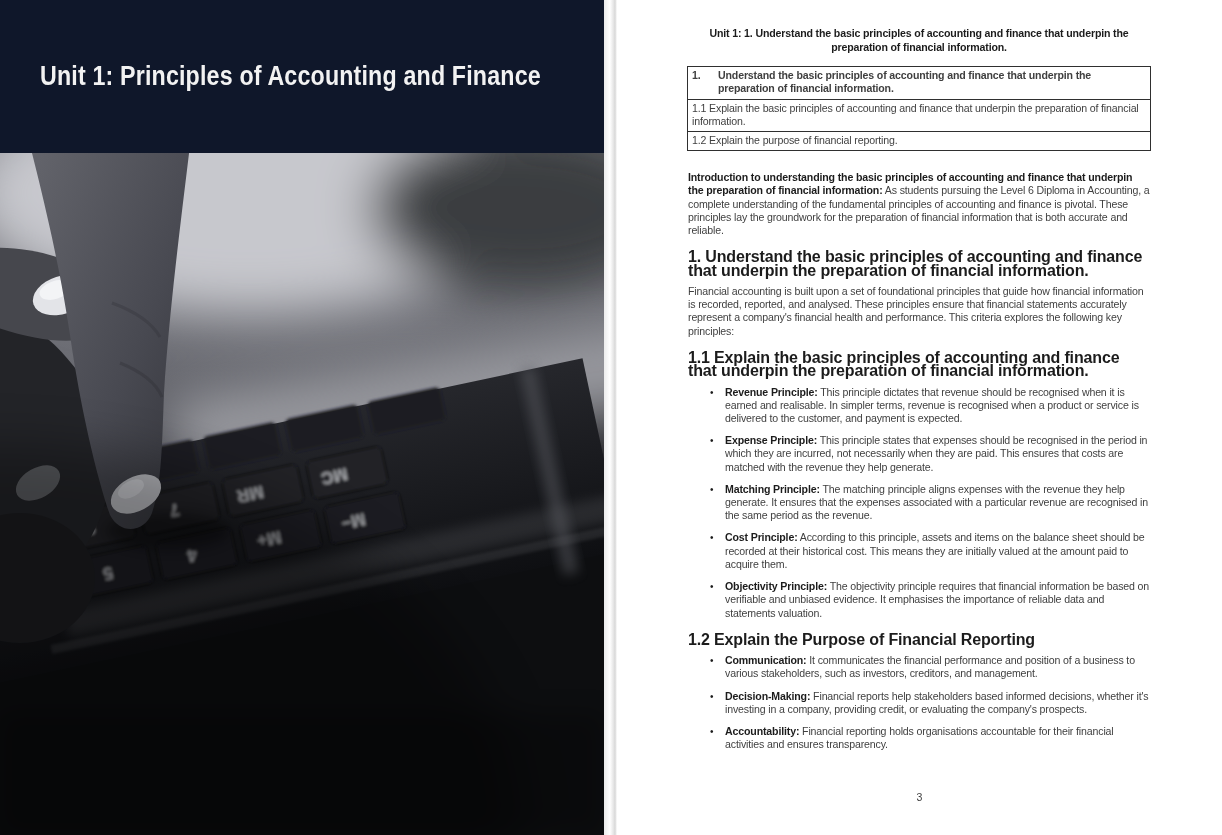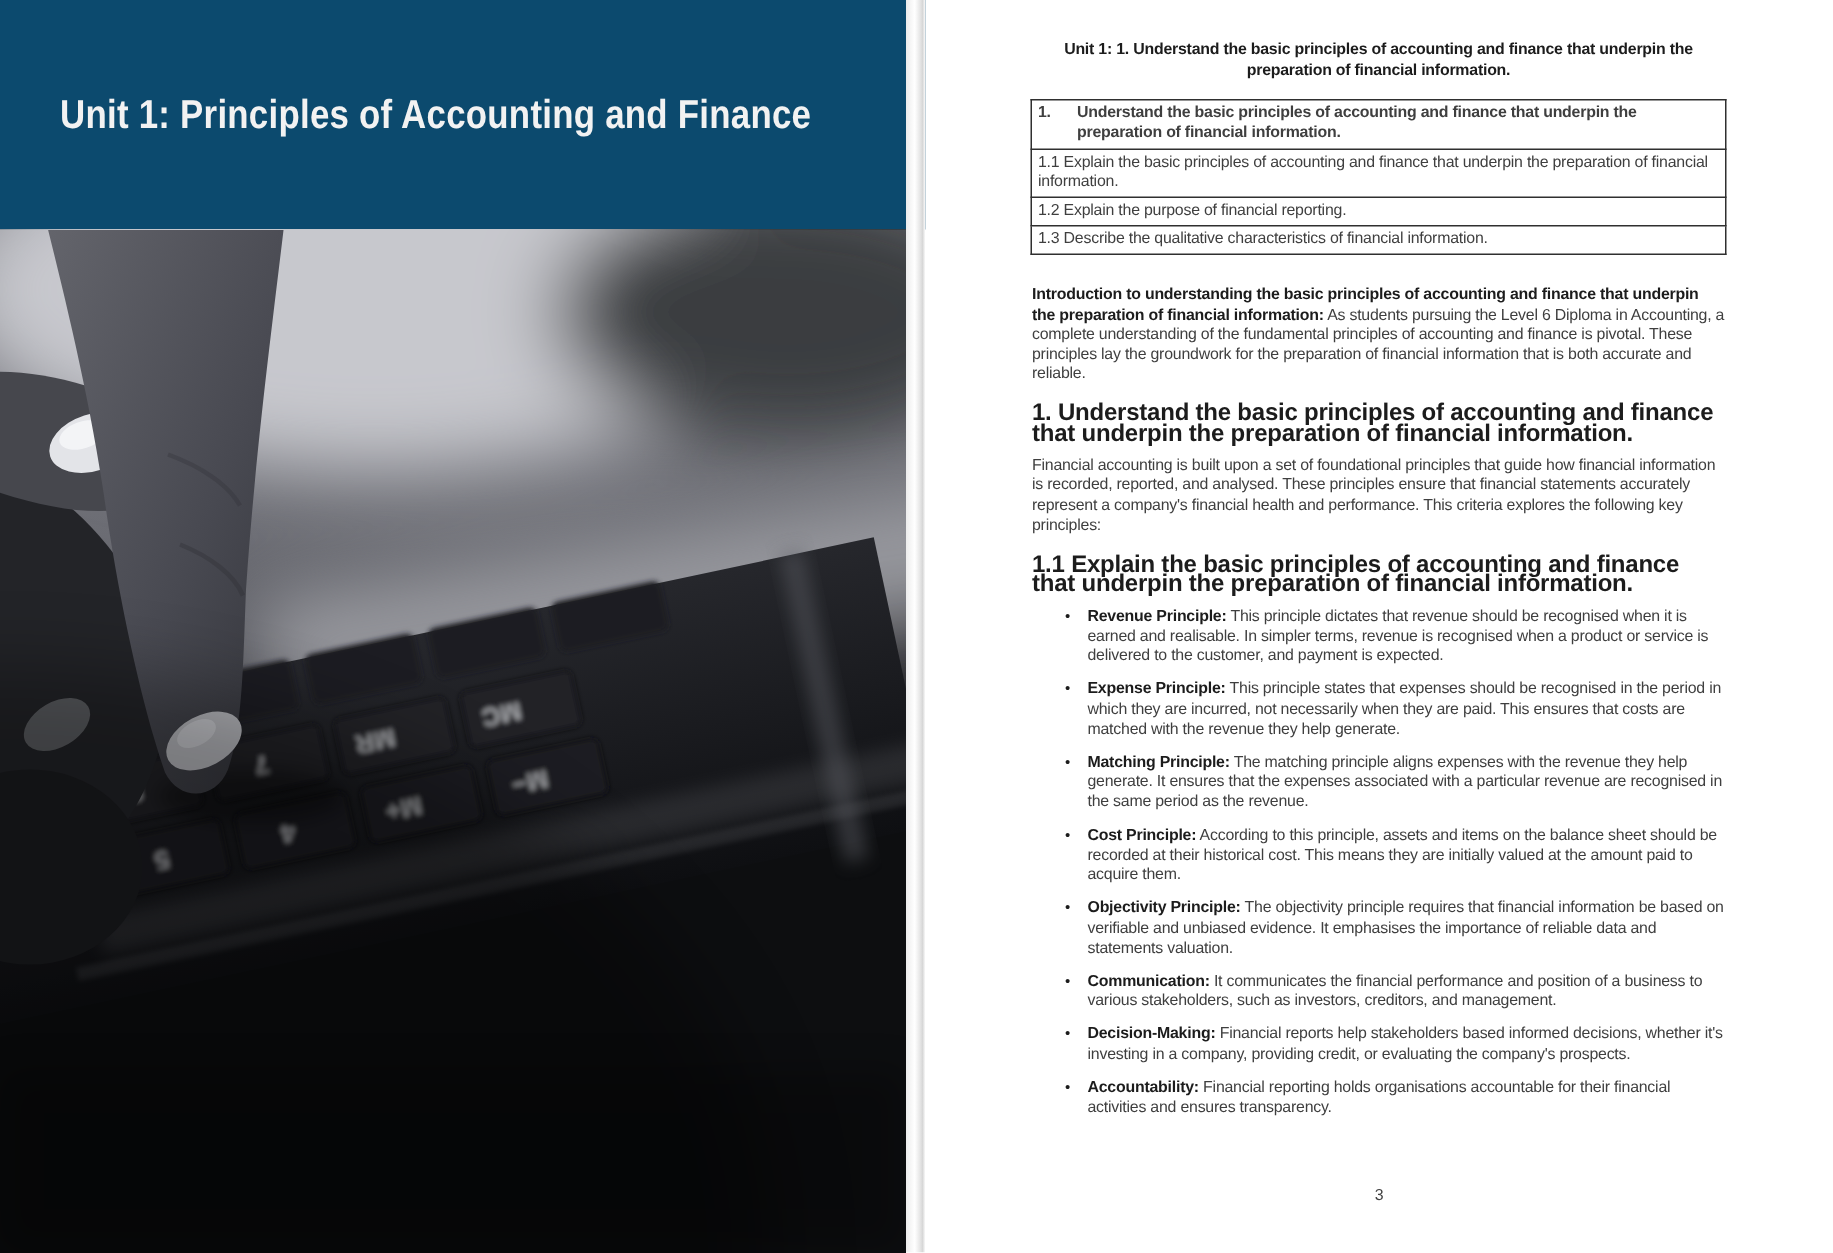--- a/index.html
+++ b/index.html
@@ -3,21 +3,21 @@
 <meta charset="utf-8">
 <style>
   html,body{margin:0;padding:0;}
   body{
     width:1222px;height:835px;position:relative;overflow:hidden;
     background:#ffffff;font-family:"Liberation Sans",sans-serif;
   }
   
   .left-page{position:absolute;left:0;top:0;width:604px;height:835px;background:#0a0a0a;}
   .cover-banner{
-    position:absolute;left:0;top:0;width:624px;height:153px;background:#0c4a6e;
+    position:absolute;left:0;top:0;width:624px;height:153px;background:#0f172a;
     display:flex;align-items:center;
   }
   .cover-title{
     margin-left:40px;font-size:27px;font-weight:bold;color:#f2f2f2;
     white-space:nowrap;transform:scaleX(.86);transform-origin:left center;
     letter-spacing:.2px;
   }
   .cover-photo{position:absolute;left:0;top:153px;width:604px;height:682px;}
   .cover-photo svg{display:block;}
   
@@ -192,40 +192,38 @@
               <div>Understand the basic principles of accounting and finance that underpin the preparation of financial information.</div>
             </div>
           </td>
         </tr>
         <tr>
           <td>1.1 Explain the basic principles of accounting and finance that underpin the preparation of financial information.</td>
         </tr>
         <tr>
           <td>1.2 Explain the purpose of financial reporting.</td>
         </tr>
-        <tr>
-          <td>1.3 Describe the qualitative characteristics of financial information.</td>
-        </tr>
       </tbody>
     </table>
 
     <p><span class="b-lead">Introduction to understanding the basic principles of accounting and finance that underpin the preparation of financial information:</span><span> As students pursuing the Level 6 Diploma in Accounting, a complete understanding of the fundamental principles of accounting and finance is pivotal. These principles lay the groundwork for the preparation of financial information that is both accurate and reliable.</span></p>
 
     <h3>1. Understand the basic principles of accounting and finance that underpin the preparation of financial information.</h3>
     <p>Financial accounting is built upon a set of foundational principles that guide how financial information is recorded, reported, and analysed. These principles ensure that financial statements accurately represent a company's financial health and performance. This criteria explores the following key principles:</p>
 
     <h3>1.1 Explain the basic principles of accounting and finance that underpin the preparation of financial information.</h3>
     <ul class="doc-list">
       <li><span class="dot">•</span><span class="b-lead">Revenue Principle:</span><span> This principle dictates that revenue should be recognised when it is earned and realisable. In simpler terms, revenue is recognised when a product or service is delivered to the customer, and payment is expected.</span></li>
       <li><span class="dot">•</span><span class="b-lead">Expense Principle:</span><span> This principle states that expenses should be recognised in the period in which they are incurred, not necessarily when they are paid. This ensures that costs are matched with the revenue they help generate.</span></li>
       <li><span class="dot">•</span><span class="b-lead">Matching Principle:</span><span> The matching principle aligns expenses with the revenue they help generate. It ensures that the expenses associated with a particular revenue are recognised in the same period as the revenue.</span></li>
       <li><span class="dot">•</span><span class="b-lead">Cost Principle:</span><span> According to this principle, assets and items on the balance sheet should be recorded at their historical cost. This means they are initially valued at the amount paid to acquire them.</span></li>
       <li><span class="dot">•</span><span class="b-lead">Objectivity Principle:</span><span> The objectivity principle requires that financial information be based on verifiable and unbiased evidence. It emphasises the importance of reliable data and statements valuation.</span></li>
     </ul>
 
+    <h3>1.2 Explain the Purpose of Financial Reporting</h3>
     <ul class="doc-list">
       <li><span class="dot">•</span><span class="b-lead">Communication:</span><span> It communicates the financial performance and position of a business to various stakeholders, such as investors, creditors, and management.</span></li>
       <li><span class="dot">•</span><span class="b-lead">Decision-Making:</span><span> Financial reports help stakeholders based informed decisions, whether it's investing in a company, providing credit, or evaluating the company's prospects.</span></li>
       <li><span class="dot">•</span><span class="b-lead">Accountability:</span><span> Financial reporting holds organisations accountable for their financial activities and ensures transparency.</span></li>
     </ul>
   </div>
 
   <div class="page-number">3</div>
 </div>
 

